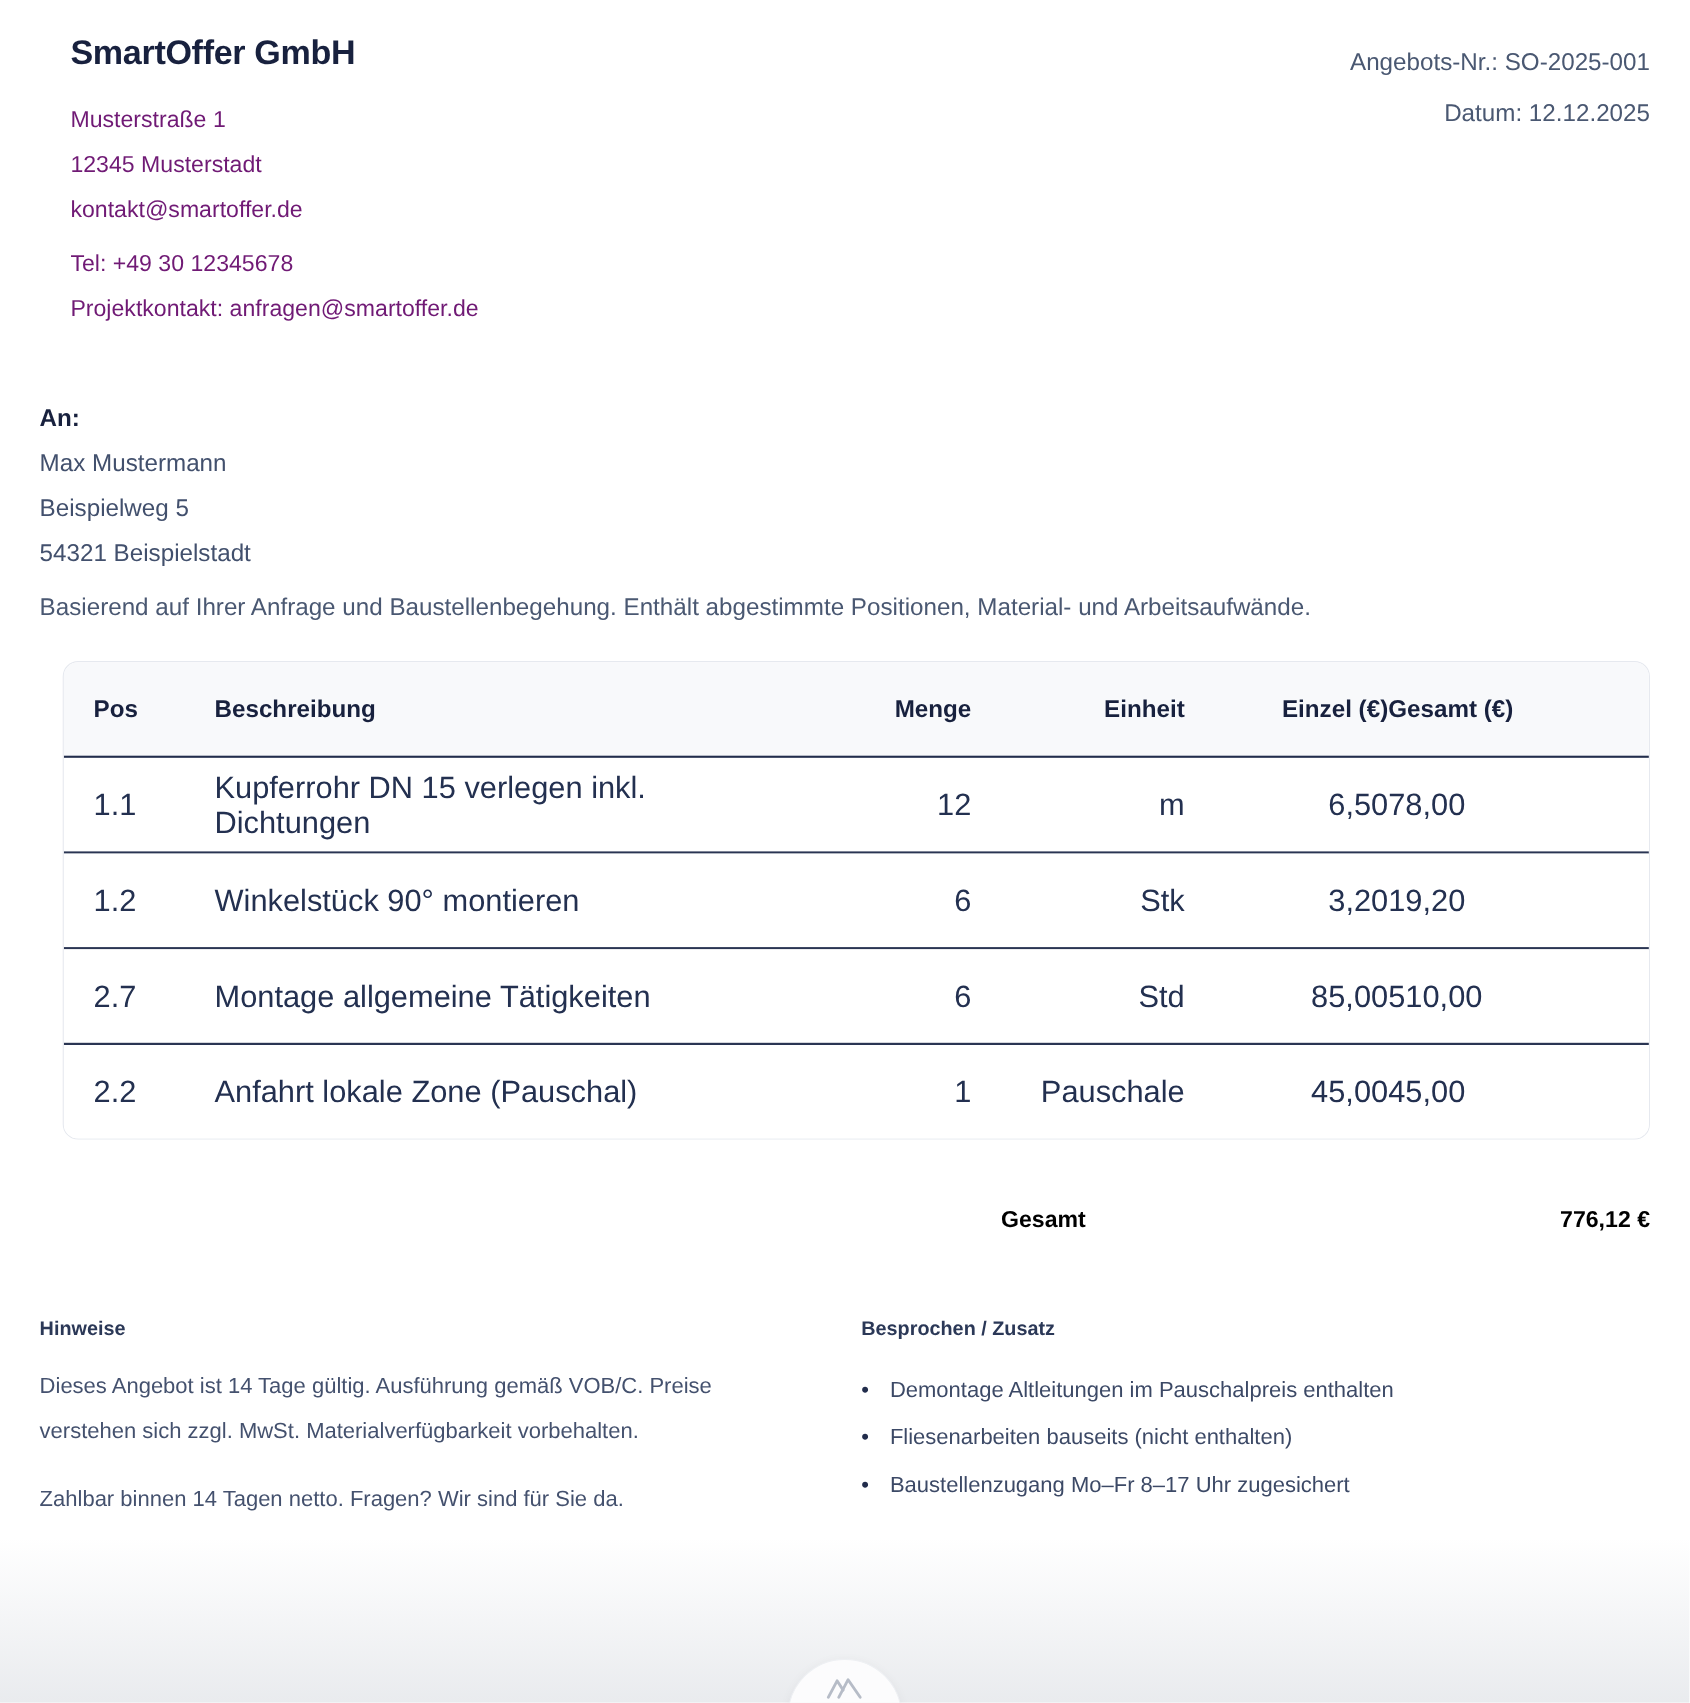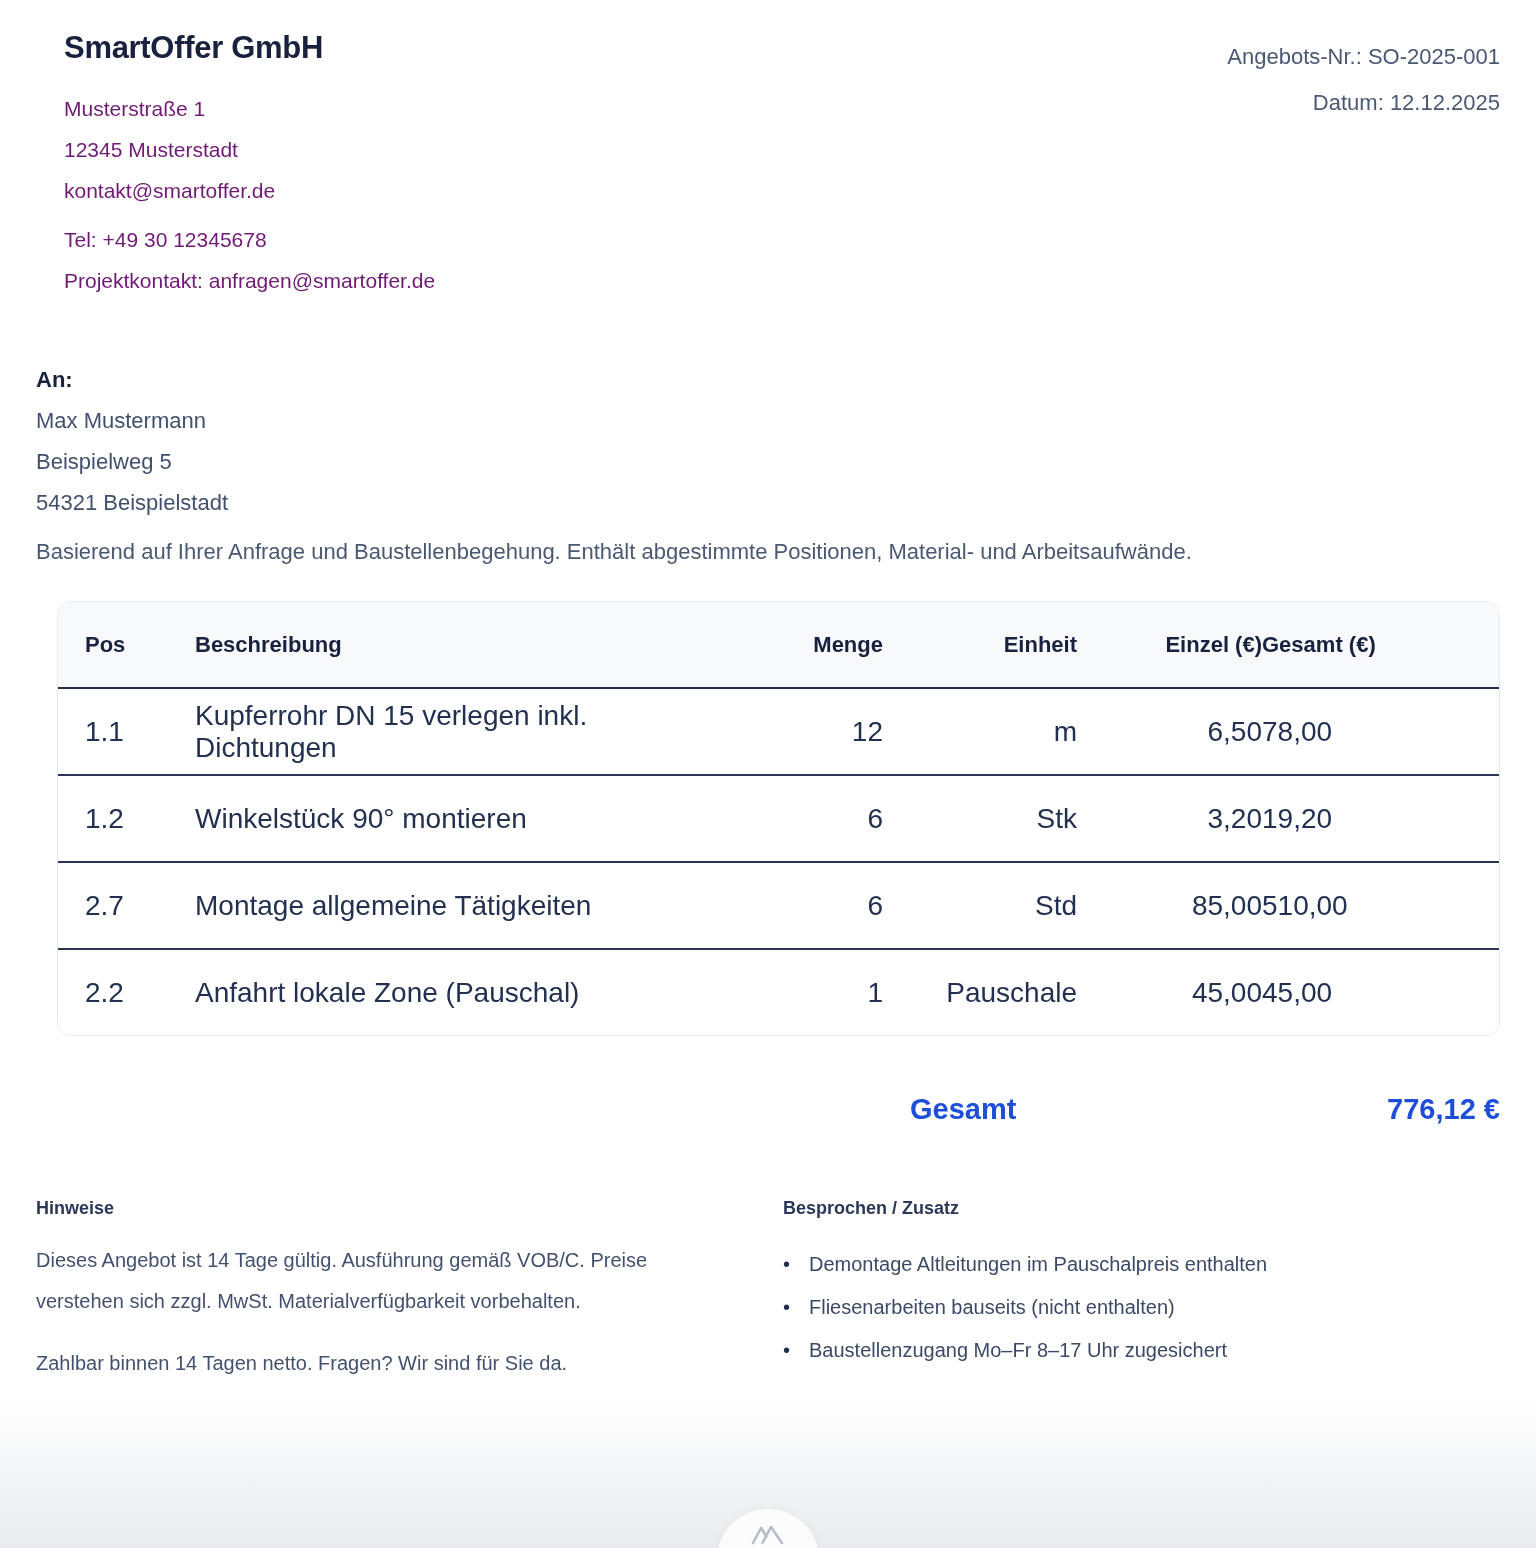--- a/index.html
+++ b/index.html
@@ -39,21 +39,21 @@
   .col-desc { flex:1; }
   .col-menge { width:235px; text-align:right; }
   .col-einheit { width:194px; text-align:right; }
   .col-einzel { width:185px; text-align:right; }
   .col-gesamt { width:212px; text-align:left; }
 
   
   .totals { width:590px; margin:46px 0 0 auto; }
   .totals-row { display:flex; justify-content:space-between; font-size:22px; color:#33415f; line-height:50px; }
   .totals-row .value { color:#233050; }
-  .grand-row { display:flex; justify-content:space-between; margin-top:6px; font-size:29px; font-weight:bold; color:#1d4ed8; line-height:54px;text-align:center; }
+  .grand-row { display:flex; justify-content:space-between; margin-top:6px; font-size:21px; font-weight:bold; color:#000000; line-height:54px;text-align:center; }
 
   
   .bottom { display:flex; margin-top:62px; }
   .notes { width:712px; }
   .section-heading { font-size:18px; font-weight:bold; color:#2b3857; }
   .note-p { font-size:20px; color:#44516e; line-height:41px; margin:21px 0 0; max-width:690px; }
   .extras { margin-left:35px; }
   .extras-list { list-style:none; margin:24px 0 0; padding:0; }
   .extras-item { display:flex; align-items:baseline; font-size:20px; color:#3c4966; line-height:43px; }
   .bullet-dot { width:26px; color:#222d4c; font-size:20px; }

